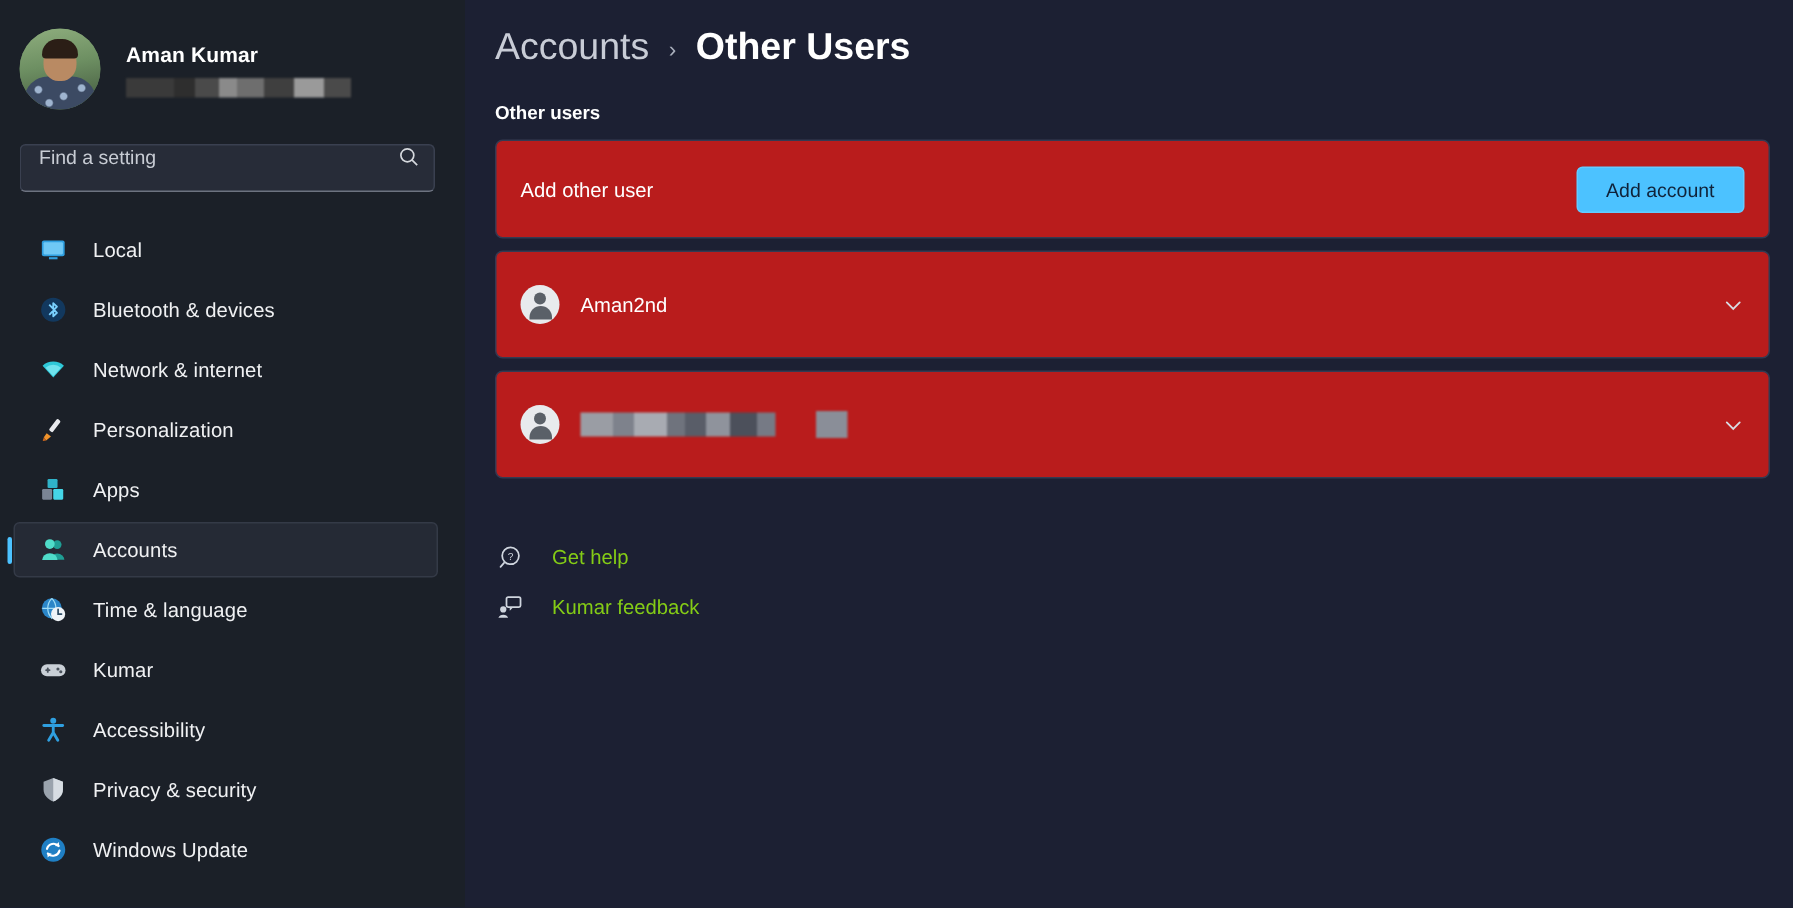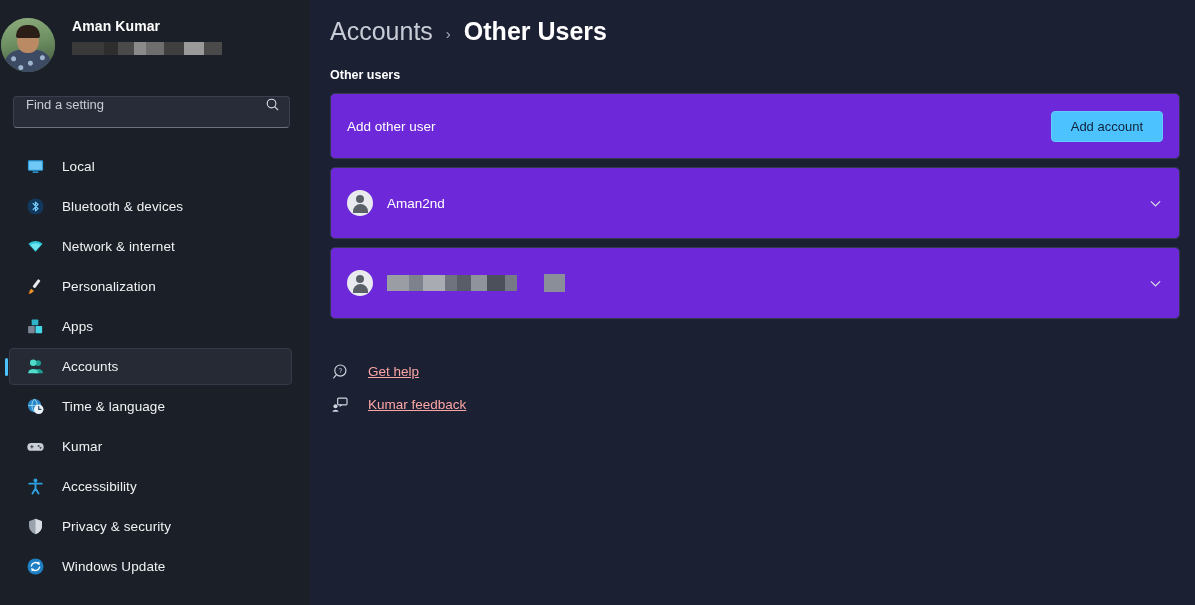--- a/index.html
+++ b/index.html
@@ -28,22 +28,22 @@
     width: 310px;
     height: 605px;
     background: #1b2028;
     flex: 0 0 310px;
     padding-top: 12px;
     position: relative;
   }
 
   .profile {
     display: flex;
-    align-items: flex-start;
-    padding: 6px 0 0 1px;
+    align-items: center;
+    padding: 6px 0 0 13px;
     height: 62px;
   }
 
   .avatar-photo {
     width: 54px;
     height: 54px;
     border-radius: 50%;
     flex: 0 0 54px;
     overflow: hidden;
     position: relative;
@@ -212,21 +212,21 @@
   }
 
   .section-label {
     font-size: 12.5px;
     font-weight: bold;
     color: #ffffff;
     margin: 22px 0 11px 10px;
   }
 
   .card {
-    background: #6d28d9;
+    background: #b91c1c;
     border: 1px solid #343a52;
     border-radius: 5px;
     margin: 0 0 8px 10px;
     width: 850px;
   }
 
   .row-add {
     height: 64px;
     display: flex;
     align-items: center;
@@ -321,22 +321,21 @@
   .link-icon {
     width: 20px; height: 20px;
     flex: 0 0 20px;
     margin-right: 18px;
     display: flex;
     align-items: center;
     justify-content: center;
   }
   .link-text {
     font-size: 13.5px;
-    color: #fca5a5;
-    text-decoration: underline;
+    color: #84cc16;
   }
 </style>
 </head>
 <body>
 
 <div class="app">
 
   <div class="sidebar">
 
     <div class="profile">

